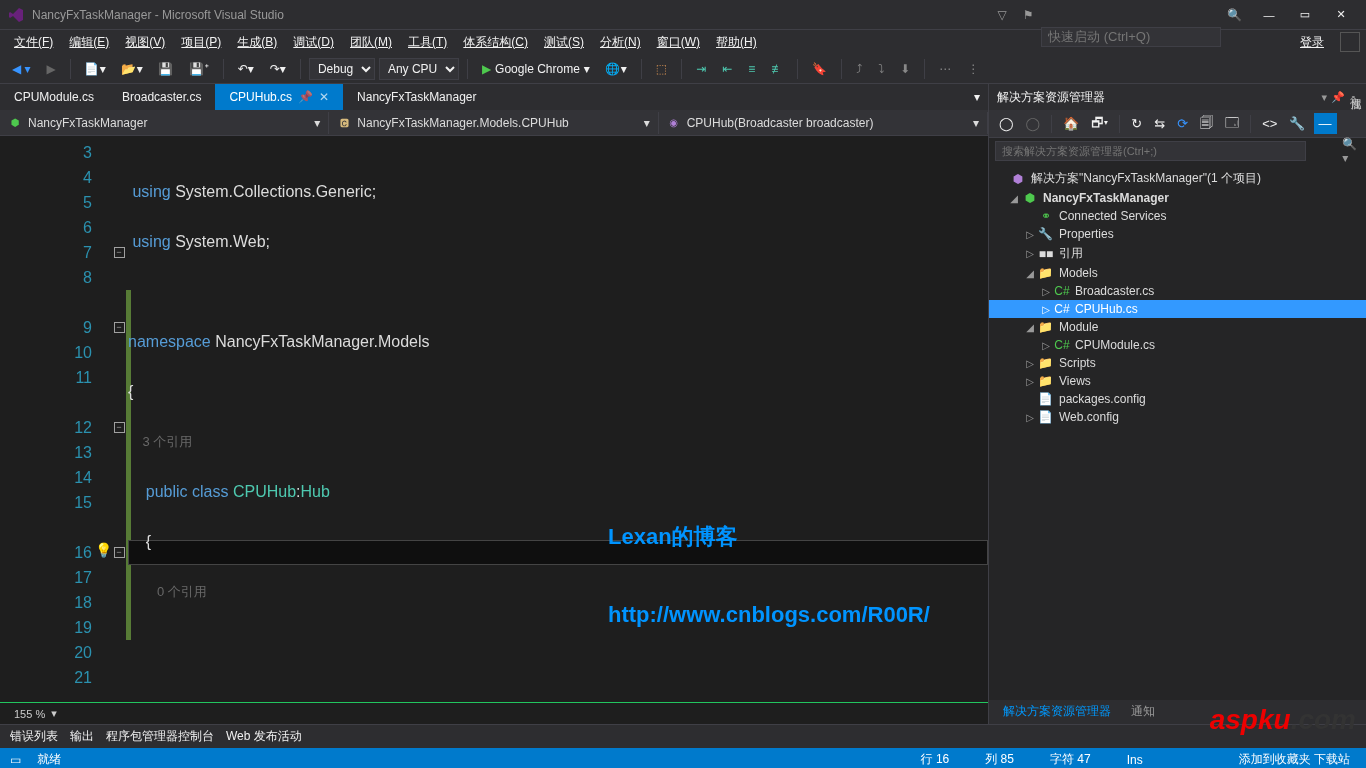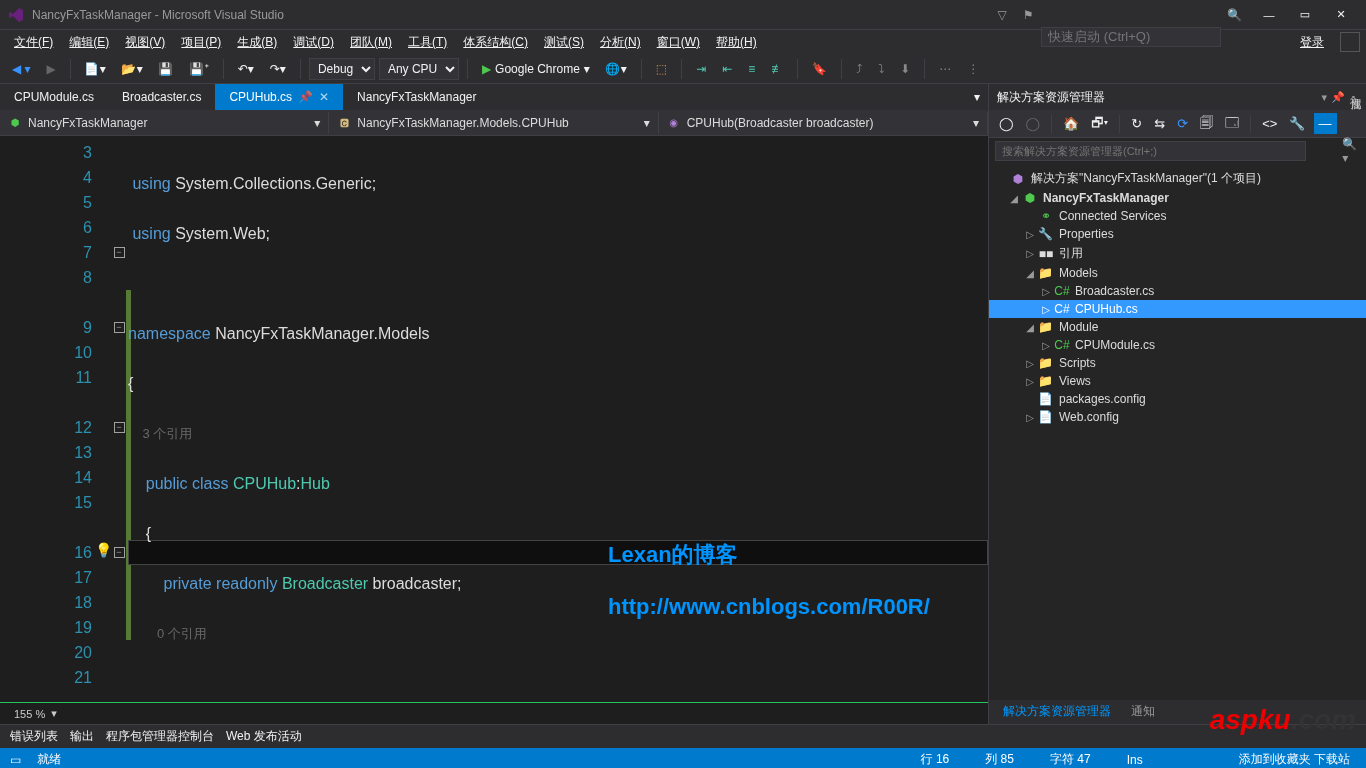--- a/index.html
+++ b/index.html
@@ -33,21 +33,21 @@
 .nav-bar { height: 26px; background: #333337; display: flex; align-items: center; border-bottom: 1px solid #3f3f46; }
 .nav-bar .nav-item { flex: 1; padding: 4px 8px; color: #dcdcdc; border-right: 1px solid #3f3f46; display: flex; align-items: center; gap: 6px; font-size:12px; white-space:nowrap; overflow:hidden;}
 .nav-bar .nav-icon { width:14px; height:14px; display:inline-flex; align-items:center; justify-content:center; font-size:10px;}
 .code-area { flex: 1; display: flex; background: #1e1e1e; font-family: Consolas, monospace; font-size: 16px; overflow: hidden; position:relative;}
 .gutter { width: 110px; background: #1e1e1e; text-align: right; padding-right: 18px; color: #2b91af; line-height: 25px; padding-top:4px;}
 .gutter .ln { height: 25px; position:relative;}
 .gutter .ref { color: #686868; font-size: 13px; height:25px;}
 .fold-col { width: 18px; background: #1e1e1e; line-height:25px; padding-top:4px;}
 .fold-col .fold { height:25px; display:flex; align-items:center; justify-content:center; color:#a0a0a0; font-size:11px;}
 .fold-col .fold-box { width:11px; height:11px; border:1px solid #a0a0a0; display:flex; align-items:center; justify-content:center; font-size:9px; line-height:1;}
-.code-content { flex: 1; line-height: 25px; padding-top:10px; white-space: pre; position:relative;}
+.code-content { flex: 1; line-height: 25px; padding-top:10px; white-space: pre; position:relative;margin-top:8px;}
 .code-content .line { height: 25px; }
 .code-content .ref-line { color:#686868; font-size:13px; height:25px;}
 .kw { color: #569cd6; }
 .cls { color: #4ec9b0; }
 .id { color: #dcdcdc; }
 .punc { color: #dcdcdc; }
 .green-bar { position:absolute; left:126px; width:5px; background:#577b36; }
 .highlight-line { position:absolute; left:128px; right:0; height:25px; background:#0f0f0f; border:1px solid #444;}
 .lightbulb { position:absolute; left:95px; color:#ffd700; font-size:14px;}
 .watermark { position:absolute; color:#0094ff; font-size:22px; font-weight:bold; pointer-events:none;}
@@ -262,34 +262,33 @@
       </div>
       <div class="code-content">
 <div class="line"> <span class="kw">using</span> <span class="id">System.Collections.Generic</span><span class="punc">;</span></div>
 <div class="line"> <span class="kw">using</span> <span class="id">System.Web</span><span class="punc">;</span></div>
 <div class="line"></div>
 <div class="line"><span class="kw">namespace</span> <span class="id">NancyFxTaskManager.Models</span></div>
 <div class="line"><span class="punc">{</span></div>
 <div class="ref-line">    <span>3 个引用</span></div>
 <div class="line">    <span class="kw">public</span> <span class="kw">class</span> <span class="cls">CPUHub</span><span class="punc">:</span><span class="cls">Hub</span></div>
 <div class="line">    <span class="punc">{</span></div>
-<div class="line">        <span class="kw">private</span> <span class="kw">readonly</span> <span class="cls">Broadcaster</span> <span class="id">broadcaster</span><span class="punc">;</span></div>
 <div class="ref-line">        <span>0 个引用</span></div>
 
 
 
 
 
 
 
 
 
 
 
-        <div class="watermark" style="top:406px; left:480px;">Lexan的博客</div>
+        <div class="watermark" style="top:380px; left:480px;">Lexan的博客</div>
         <div class="watermark" style="top:458px; left:480px;">http://www.cnblogs.com/R00R/</div>
       </div>
     </div>
     <div class="zoom-bar">
       <div class="zoom">155 %</div>
         <span>▾</span>
     </div>
   </div>
 
   <div class="solution-panel">

